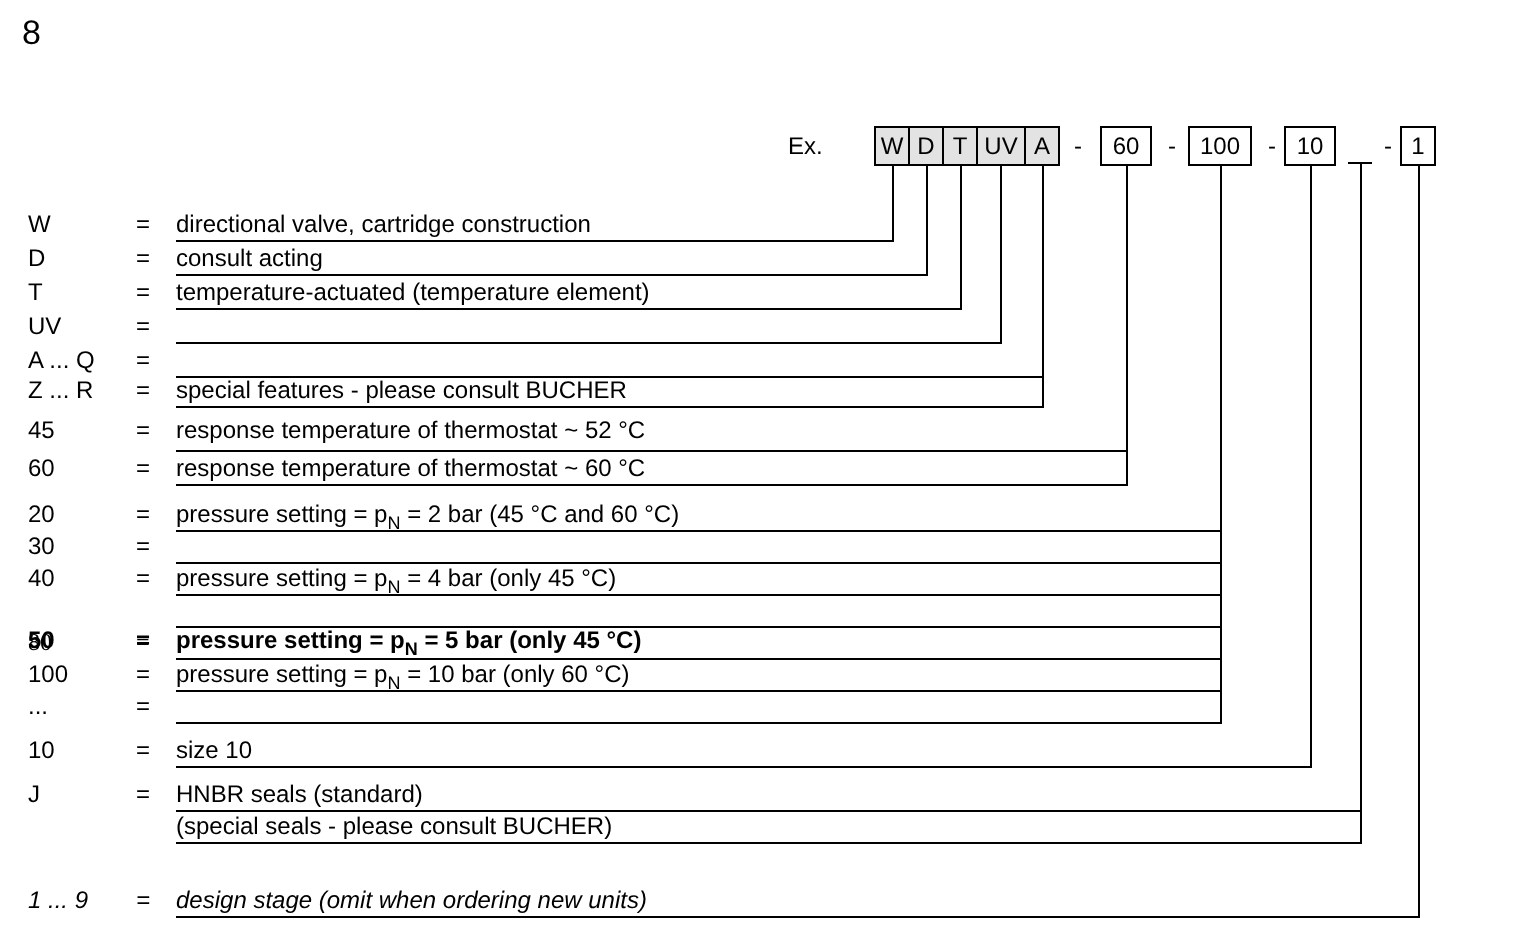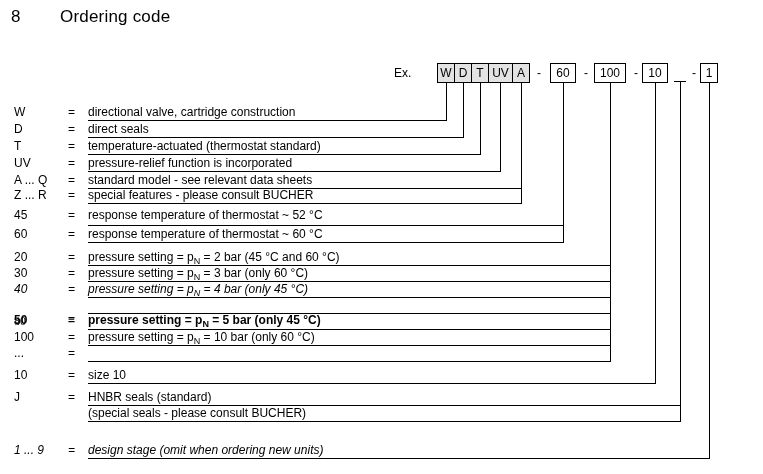--- a/index.html
+++ b/index.html
@@ -49,21 +49,20 @@
   .row-desc sub{font-size:9px;line-height:0;}
   .underline{position:absolute;height:1px;background:#000;}
   .vline{position:absolute;width:1px;background:#000;}
 </style>
 </head>
 <body>
 
 <div class="page">
   <div class="heading">
     <span class="hnum">8</span>
-    <span class="htitle">Ordering code</span>
   </div>
   <span class="ex">Ex.</span>
   <div id="boxes">
       <div class="box letter" style="left: 437px; width: 18px;">W</div>
       <div class="box letter" style="left: 454px; width: 18px;">D</div>
       <div class="box letter" style="left: 471px; width: 18px;">T</div>
       <div class="box letter" style="left: 488px; width: 25px;">UV</div>
       <div class="box letter" style="left: 512px; width: 18px;">A</div>
       <span class="sep" style="left: 532px; width: 14px;">-</span>
       <div class="box value" style="left: 550px; width: 26px;">60</div>
@@ -79,42 +78,40 @@
       <div class="row" style="top: 106px;">
         <span class="row-code">W</span>
         <span class="row-eq">=</span>
         <span class="row-desc">directional valve, cartridge construction</span>
       </div>
       <div class="underline" style="left: 88px; top: 120px; width: 359px;"></div>
       <div class="vline" style="left: 446px; top: 83px; height: 38px;"></div>
       <div class="row" style="top: 123px;">
         <span class="row-code">D</span>
         <span class="row-eq">=</span>
-        <span class="row-desc">direct seals</span>
+        <span class="row-desc">consult acting</span>
       </div>
       <div class="underline" style="left: 88px; top: 137px; width: 376px;"></div>
       <div class="vline" style="left: 463px; top: 83px; height: 55px;"></div>
       <div class="row" style="top: 140px;">
         <span class="row-code">T</span>
         <span class="row-eq">=</span>
-        <span class="row-desc">temperature-actuated (thermostat standard)</span>
+        <span class="row-desc">temperature-actuated (temperature element)</span>
       </div>
       <div class="underline" style="left: 88px; top: 154px; width: 393px;"></div>
       <div class="vline" style="left: 480px; top: 83px; height: 72px;"></div>
       <div class="row" style="top: 157px;">
         <span class="row-code">UV</span>
         <span class="row-eq">=</span>
-        <span class="row-desc">pressure-relief function is incorporated</span>
       </div>
       <div class="underline" style="left: 88px; top: 171px; width: 413px;"></div>
       <div class="vline" style="left: 500px; top: 83px; height: 89px;"></div>
       <div class="row" style="top: 174px;">
         <span class="row-code">A ... Q</span>
         <span class="row-eq">=</span>
-        <span class="row-desc">standard model - see relevant data sheets</span>
       </div>
       <div class="underline" style="left: 88px; top: 188px; width: 434px;"></div>
       <div class="row" style="top: 189px;">
         <span class="row-code">Z ... R</span>
         <span class="row-eq">=</span>
         <span class="row-desc">special features - please consult BUCHER</span>
       </div>
       <div class="underline" style="left: 88px; top: 203px; width: 434px;"></div>
       <div class="vline" style="left: 521px; top: 83px; height: 121px;"></div>
       <div class="row" style="top: 209px;">
@@ -132,24 +129,23 @@
       <div class="vline" style="left: 563px; top: 83px; height: 160px;"></div>
       <div class="row" style="top: 251px;">
         <span class="row-code">20</span>
         <span class="row-eq">=</span>
         <span class="row-desc"><span>pressure setting = p</span><sub>N</sub><span> = 2 bar (45 °C and 60 °C)</span></span>
       </div>
       <div class="underline" style="left: 88px; top: 265px; width: 523px;"></div>
       <div class="row" style="top: 267px;">
         <span class="row-code">30</span>
         <span class="row-eq">=</span>
-        <span class="row-desc"><span>pressure setting = p</span><sub>N</sub><span> = 3 bar (only 60 °C)</span></span>
       </div>
       <div class="underline" style="left: 88px; top: 281px; width: 523px;"></div>
-      <div class="row" style="top: 283px; font-style: italic;">
+      <div class="row" style="top: 283px;">
         <span class="row-code">40</span>
         <span class="row-eq">=</span>
         <span class="row-desc"><span>pressure setting = p</span><sub>N</sub><span> = 4 bar (only 45 °C)</span></span>
       </div>
       <div class="underline" style="left: 88px; top: 297px; width: 523px;"></div>
       <div class="row" style="top: 314px; font-weight: bold;">
         <span class="row-code">50</span>
         <span class="row-eq">=</span>
         <span class="row-desc"><span>pressure setting = p</span><sub>N</sub><span> = 5 bar (only 45 °C)</span></span>
       </div>

